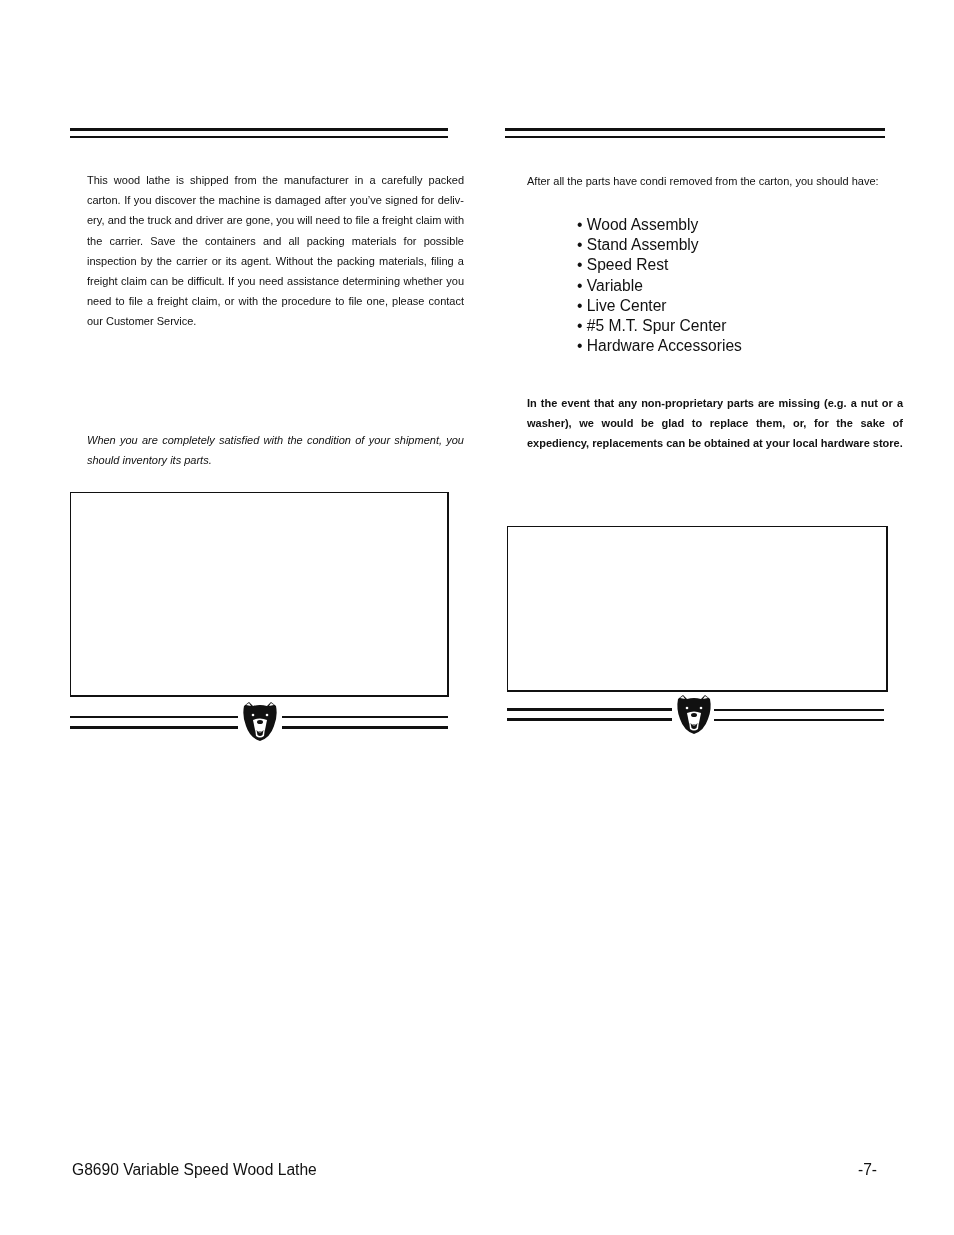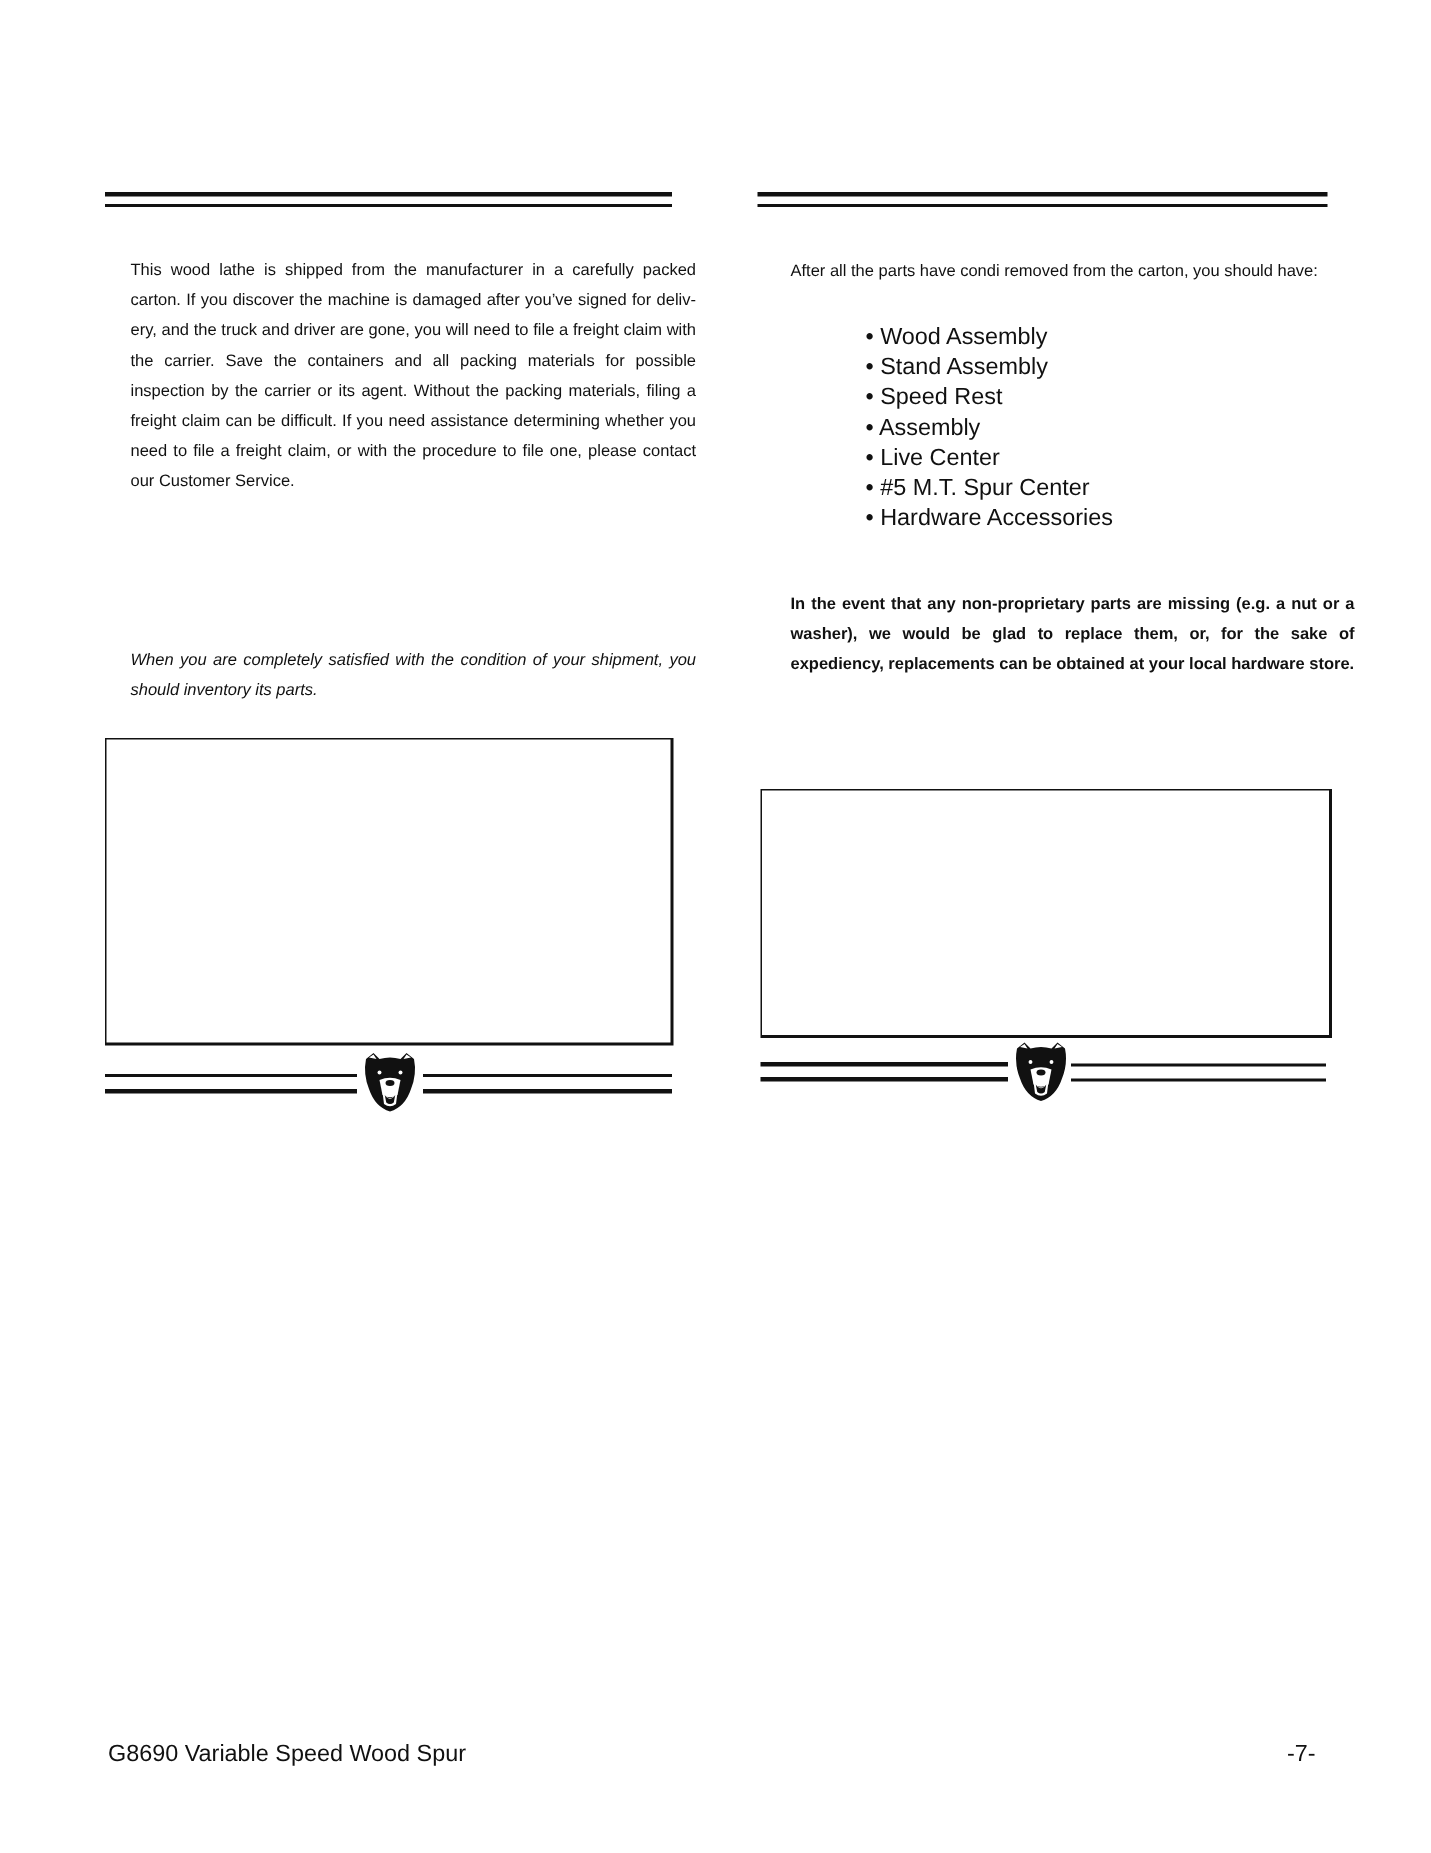--- a/index.html
+++ b/index.html
@@ -76,21 +76,21 @@
     <div class="rule-thick"></div>
     <div class="rule-thin"></div>
   </div>
 
   <p class="para right-p1">After all the parts have condi removed from the carton, you should have:</p>
 
   <ul class="parts-list">
     <li>• Wood Assembly</li>
     <li>• Stand Assembly</li>
     <li>• Speed Rest</li>
-    <li>• Assembly</li>
+    <li>• Variable</li>
     <li>• Live Center</li>
     <li>• #5 M.T. Spur Center</li>
     <li>• Hardware Accessories</li>
   </ul>
 
   <p class="para right-p2">In the event that any non-proprietary parts are missing (e.g. a nut or a washer), we would be glad to replace them, or, for the sake of expediency, replacements can be obtained at your local hard­ware store.</p>
 
   <div class="figure-box box-right"></div>
 
   <div class="divider div-right">
@@ -104,14 +104,14 @@
       <path d="M13 20 Q20 17 27 20 L25 30 Q20 33 15 30 Z" fill="#fff"></path>
       <ellipse cx="20" cy="22" rx="3" ry="2" fill="#111"></ellipse>
       <path d="M15 28 Q20 36 25 28 L24 36 Q20 39 16 36 Z" fill="#fff"></path>
       <path d="M16.5 30 Q20 35 23.5 30 L22.5 35 Q20 37 17.5 35 Z" fill="#111"></path>
       <circle cx="13" cy="15" r="1.3" fill="#fff"></circle>
       <circle cx="27" cy="15" r="1.3" fill="#fff"></circle>
     </svg>
   </div>
 </div>
 
-<div class="footer-title">G8690 Variable Speed Wood Spur</div>
+<div class="footer-title">G8690 Variable Speed Wood Lathe</div>
 <div class="footer-page">-7-</div>
 
 </body></html>

